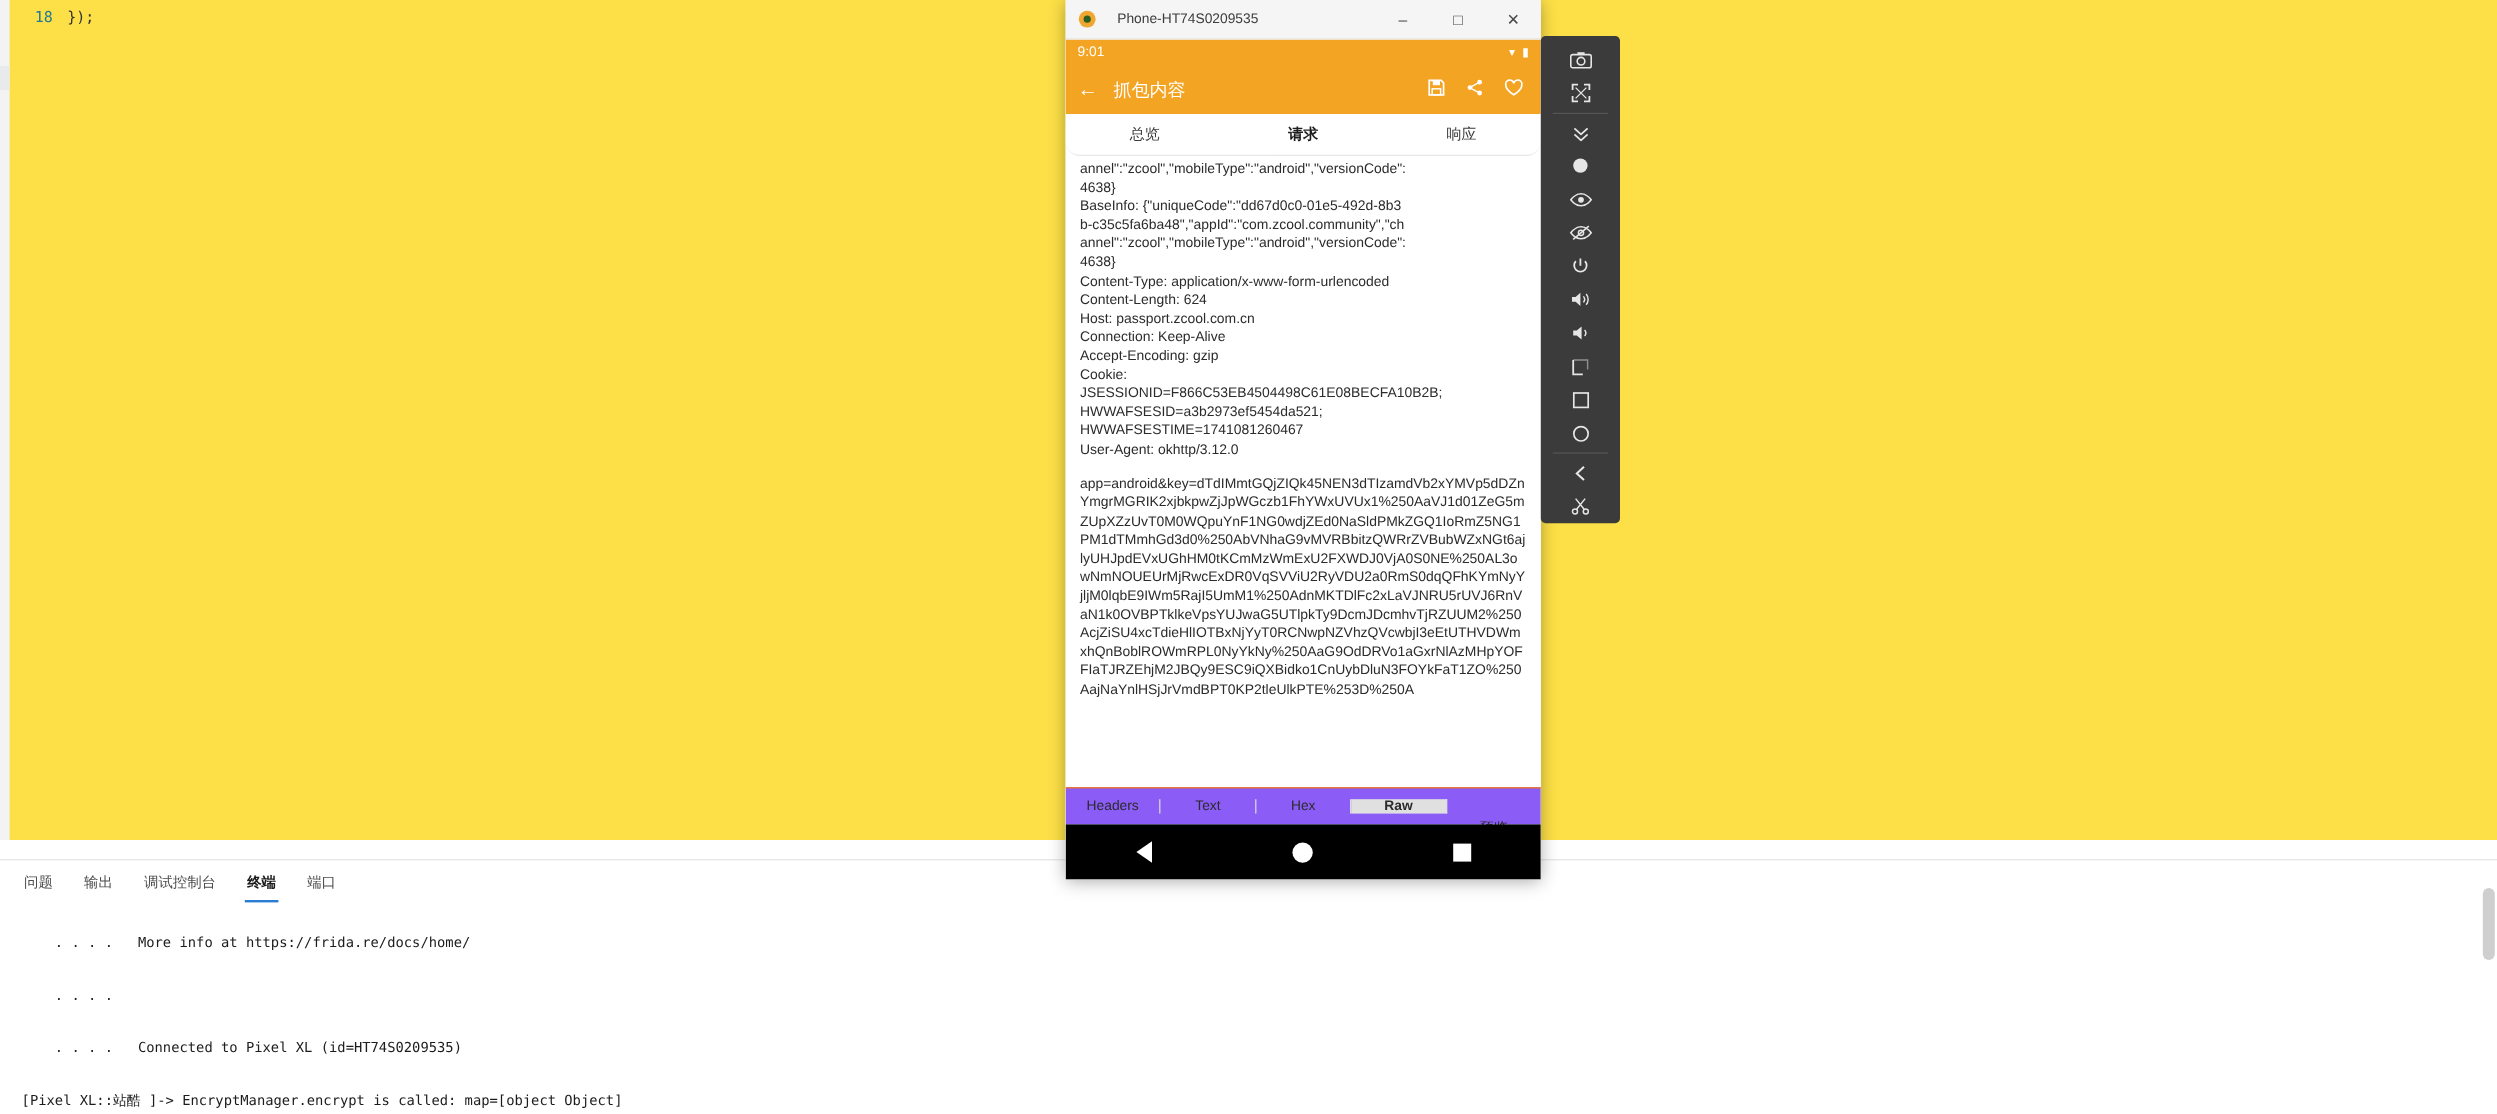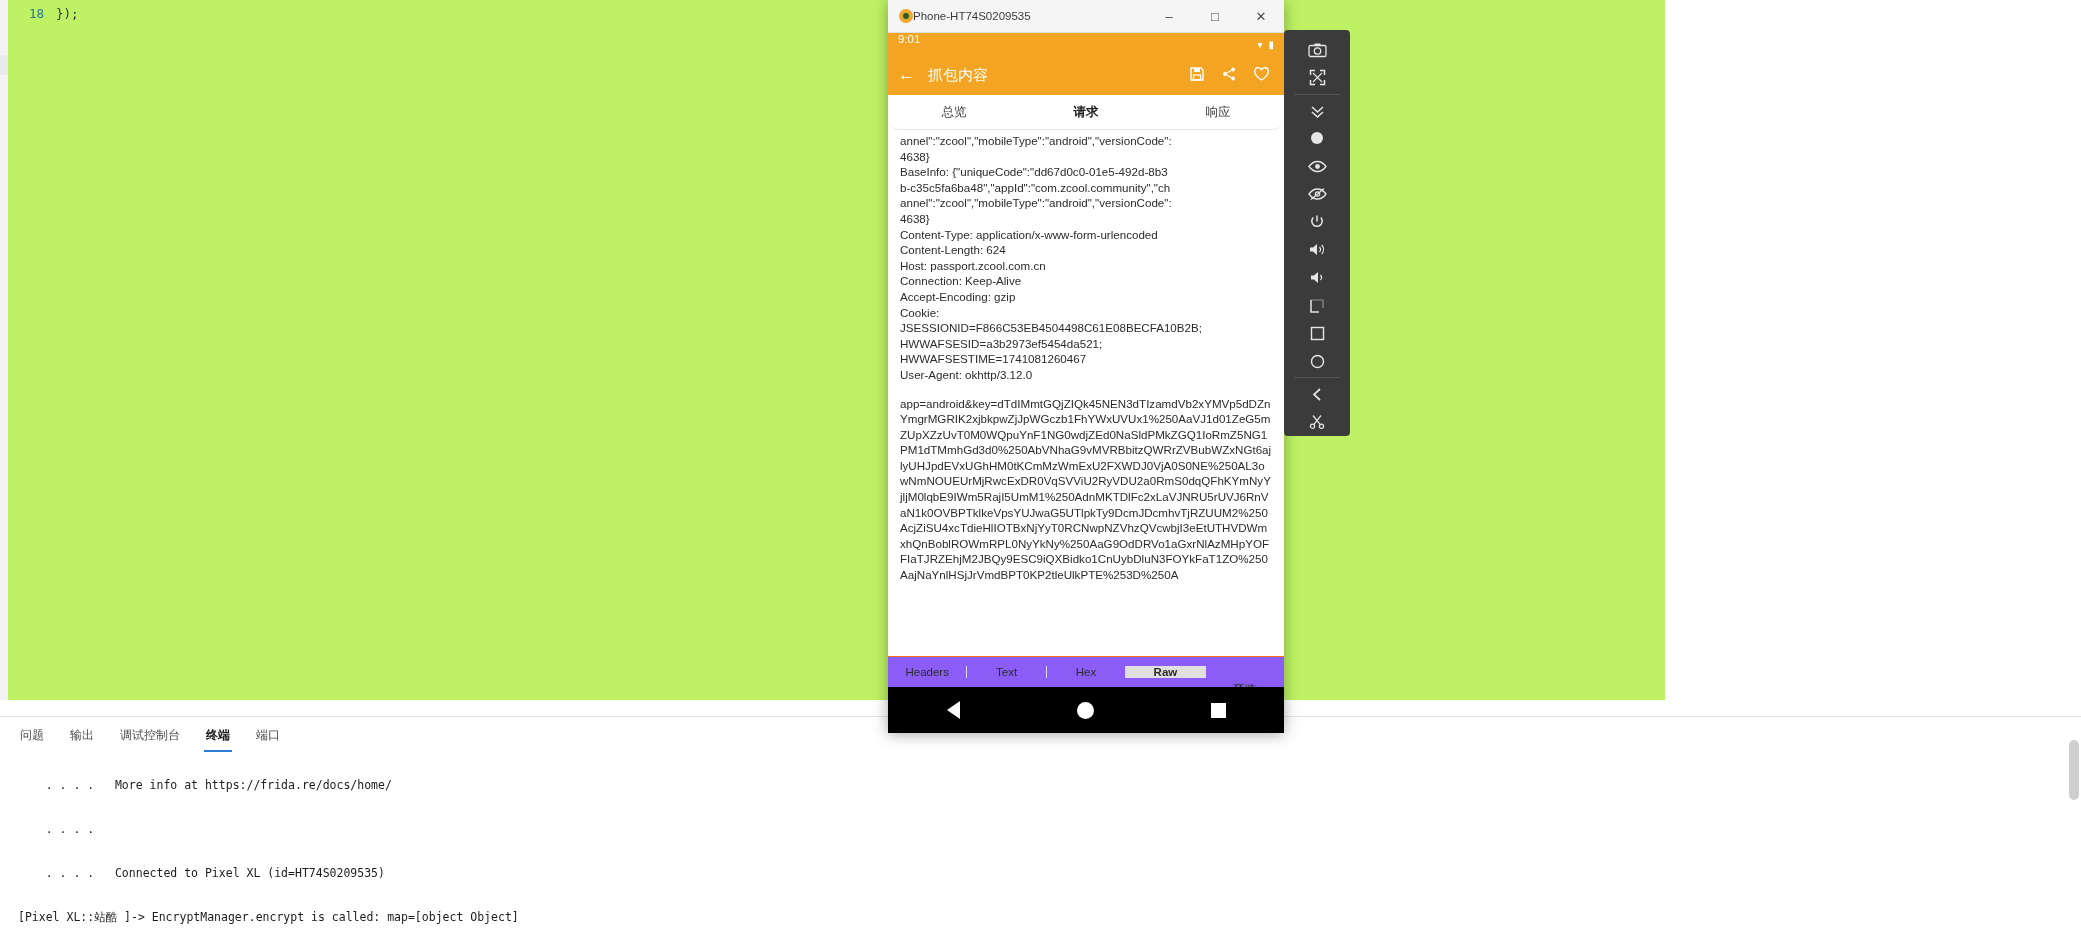--- a/index.html
+++ b/index.html
@@ -9,22 +9,22 @@
     width: 2081px;
     height: 928px;
     overflow: hidden;
     font-family: "Liberation Sans", sans-serif;
   }
 
   
   #editor-area {
     position: absolute;
     left: 0; top: 0;
-    width: 1665px; height: 700px;
-    background: #bef264;
+    width: 2081px; height: 700px;
+    background: #fde047;
     text-decoration: underline;
   }
   #gutter-strip {
     position: absolute;
     left: 0; top: 0;
     width: 8px; height: 700px;
     background: #f3f3f3;
   }
   #code-line {
     position: absolute;
@@ -138,21 +138,21 @@
   }
   #emu-app-icon:after {
     content: "";
     position: absolute;
     left: 4px; top: 4px;
     width: 6px; height: 6px;
     border-radius: 50%;
     background: #2b5e1f;
   }
   #emu-title-text {
-    margin-left: 0;
+    margin-left: 18px;
     font-size: 11.5px;
     color: #3c3c3c;
   }
   .emu-winbtn {
     position: absolute;
     top: 0;
     width: 46px;
     height: 32px;
     display: flex;
     align-items: center;
@@ -169,20 +169,21 @@
     position: relative;
     width: 396px;
     height: 700px;
     background: #ffffff;
     overflow: hidden;
   }
   #status-bar {
     height: 22px;
     background: #f4a423;
     display: flex;
+    align-items: center;
     color: #ffffff;
     font-size: 11.5px;
     padding: 0 10px;
   }
   #status-time { flex: 0 0 auto; }
   #status-icons {
     margin-left: auto;
     display: flex;
     align-items: center;
     gap: 6px;

